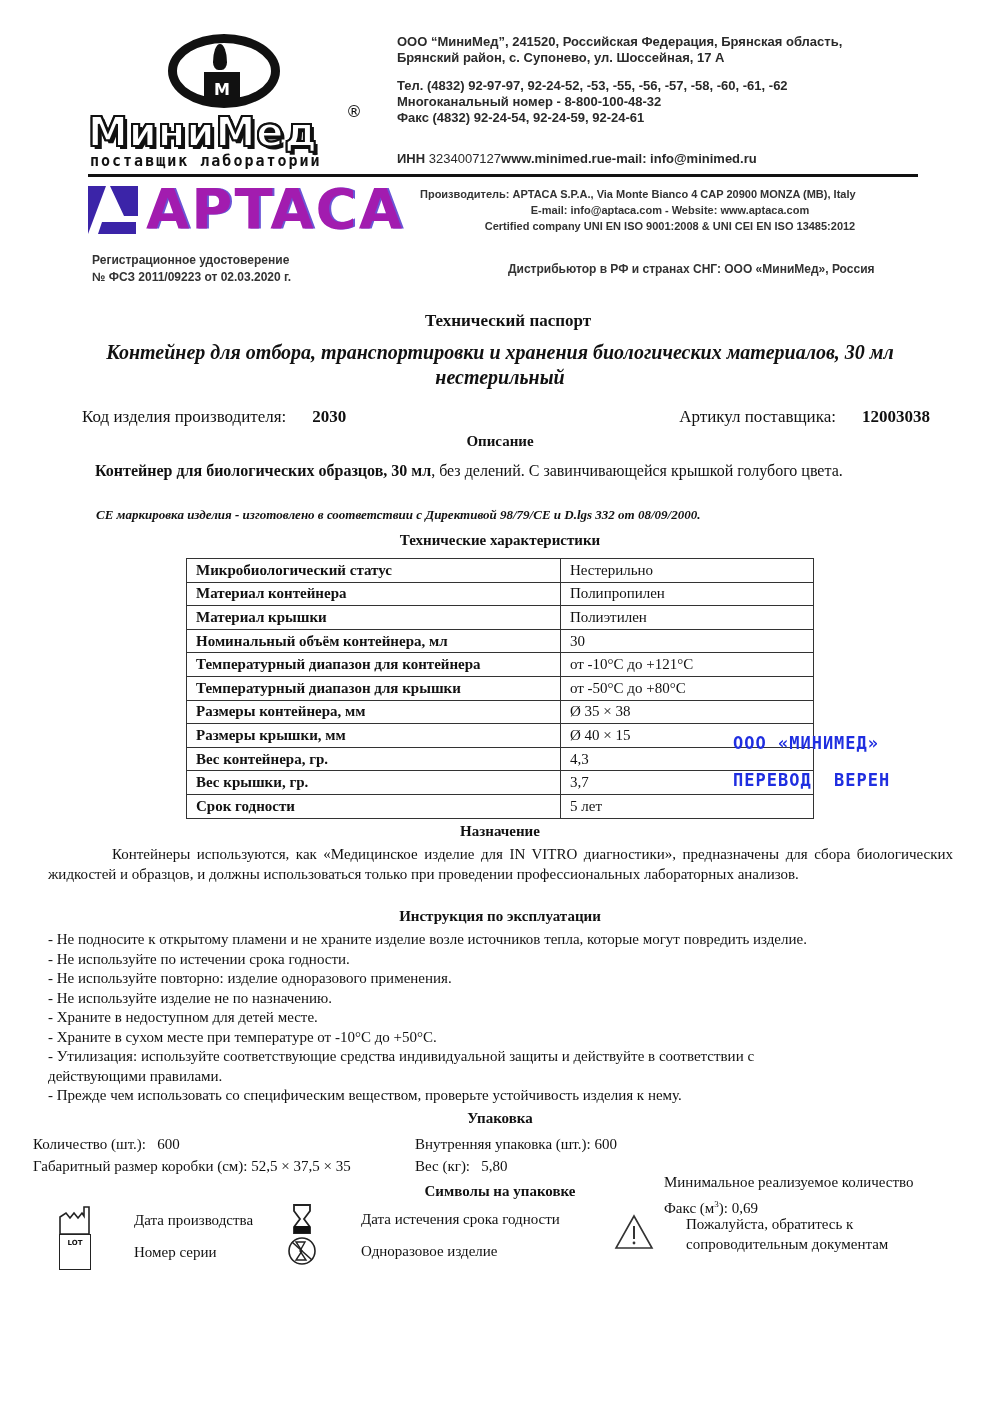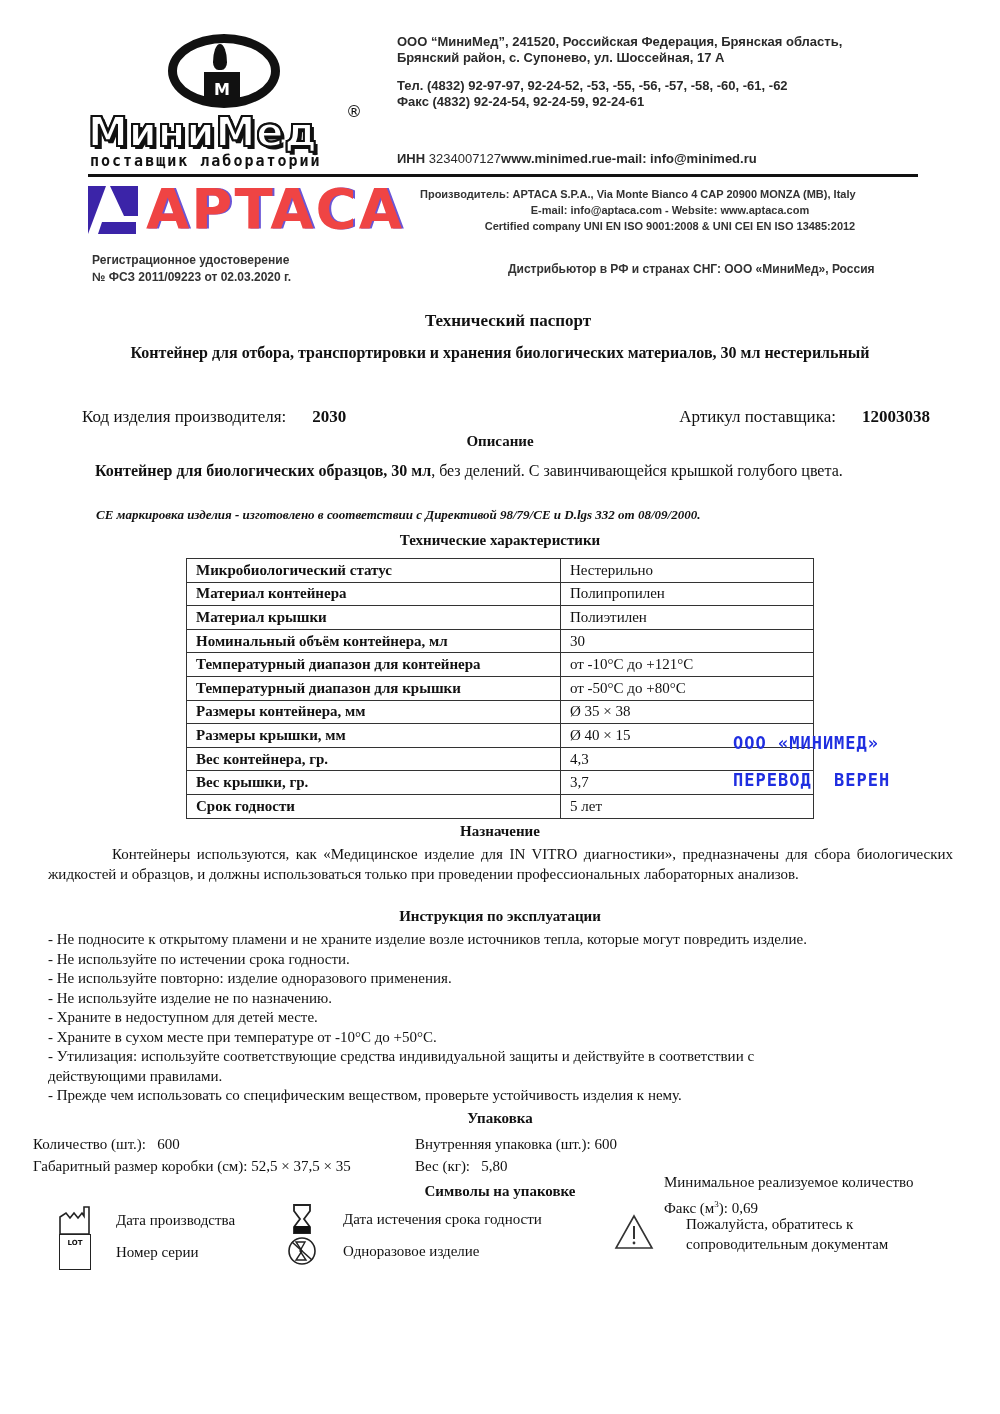--- a/index.html
+++ b/index.html
@@ -18,30 +18,30 @@
   .logo-tagline { position: absolute; left: 2px; top: 124px; font: bold 15px "DejaVu Sans Mono", monospace; letter-spacing: 2px; color: #111; }
 
   .hdr-contact { position: absolute; left: 397px; top: 34px; width: 530px; font: bold 13px "Liberation Sans", sans-serif; color: #2a2a2a; line-height: 16px; }
   .hdr-contact .gap { height: 12px; }
   .hdr-inn { position: absolute; left: 397px; top: 151px; width: 520px; display: flex; font: bold 13px "Liberation Sans", sans-serif; color: #2a2a2a; }
   .hdr-inn .inn-num { font-weight: normal; }
   .hdr-rule { position: absolute; left: 88px; top: 174px; width: 830px; height: 3px; background: #111; }
 
   .aptaca { position: absolute; left: 88px; top: 182px; width: 320px; height: 56px; }
   .aptaca-mark { position: absolute; left: 0; top: 4px; width: 50px; height: 48px; }
-  .aptaca-word { position: absolute; left: 58px; top: -2px; font: bold 56px "DejaVu Sans", sans-serif; color: #ef4444; letter-spacing: 2px; line-height: 58px;
+  .aptaca-word { position: absolute; left: 58px; top: -2px; font: bold 56px "DejaVu Sans", sans-serif; color: #a21caf; letter-spacing: 2px; line-height: 58px;
     text-shadow: 2px 0 0 #6a55d6; }
   .aptaca-info { position: absolute; left: 420px; top: 186px; width: 500px; font: bold 11px "Liberation Sans", sans-serif; color: #333; line-height: 16px; text-align: center; }
   .reg-cert { position: absolute; left: 92px; top: 252px; font: bold 12px "Liberation Sans", sans-serif; color: #333; line-height: 17px; }
   .distrib { position: absolute; left: 508px; top: 262px; font: bold 12px "Liberation Sans", sans-serif; color: #333; }
 
   
   .center { position: absolute; left: 0; width: 1000px; text-align: center; }
   .doc-type { top: 311px; font-weight: bold; font-size: 17px; padding-left: 16px; }
-  .prod-title { top: 340px; left: 50px; width: 900px; font-weight: bold; font-size: 16px; line-height: 25px; }
+  .prod-title { top: 340px; left: 50px; width: 900px; font-weight: bold; font-size: 20px; line-height: 25px; font-style: italic; }
   .codes { position: absolute; top: 407px; left: 82px; width: 848px; font-size: 17px; }
   .codes .l { position: absolute; left: 0; }
   .codes .r { position: absolute; right: 0; }
   .codes b { margin-left: 26px; }
   .sec { font-weight: bold; font-size: 15px; }
   .desc-head { top: 433px; }
   .desc { position: absolute; left: 48px; top: 460px; width: 905px; font-size: 16px; line-height: 22px; text-align: justify; text-indent: 47px; }
   .ce { position: absolute; left: 96px; top: 507px; font-size: 13px; font-weight: bold; font-style: italic; }
   .spec-head { top: 532px; }
 
@@ -61,21 +61,21 @@
   .pack-head { top: 1110px; }
   .pack { position: absolute; left: 33px; top: 1133px; width: 940px; font-size: 15px; line-height: 22px; }
   .pack .row { position: relative; height: 22px; }
   .pack .c1 { position: absolute; left: 0; }
   .pack .c2 { position: absolute; left: 382px; }
   .pack .c3 { position: absolute; left: 631px; margin-top: 38px; }
   .sym-head { top: 1183px; }
 
   .sym { position: absolute; font-size: 15px; display: flex; align-items: center; }
   .sym .ic { width: 38px; height: 28px; display: flex; align-items: center; justify-content: center; }
-  .sym .lbl { margin-left: 22px; }
+  .sym .lbl { margin-left: 40px; }
   .warn { position: absolute; left: 614px; top: 1214px; display: flex; align-items: center; }
   .warn .lbl { margin-left: 32px; font-size: 15px; line-height: 20px; }
 </style>
 </head>
 <body>
 
 <div class="hdr-logo">
   <div class="logo-oval"></div>
   <div class="logo-flame"></div>
   <div class="logo-candle">
@@ -84,20 +84,21 @@
   <div class="logo-word">МиниМед</div>
   <div class="logo-reg">®</div>
   <div class="logo-tagline">поставщик лабораторий</div>
 </div>
 
 <div class="hdr-contact">
   <div>ООО “МиниМед”, 241520, Российская Федерация, Брянская область,</div>
   <div>Брянский район, с. Супонево, ул. Шоссейная, 17 А</div>
   <div class="gap"></div>
   <div>Тел. (4832) 92-97-97, 92-24-52, -53, -55, -56, -57, -58, -60, -61, -62</div>
+  <div>Многоканальный номер - 8-800-100-48-32</div>
   <div>Факс (4832) 92-24-54, 92-24-59, 92-24-61</div>
 </div>
 
 <div class="hdr-inn">
   <span><span>ИНН</span> <span class="inn-num">3234007127</span></span>
   <span>www.minimed.ru</span>
   <span>e-mail: info@minimed.ru</span>
 </div>
 <div class="hdr-rule"></div>
 

